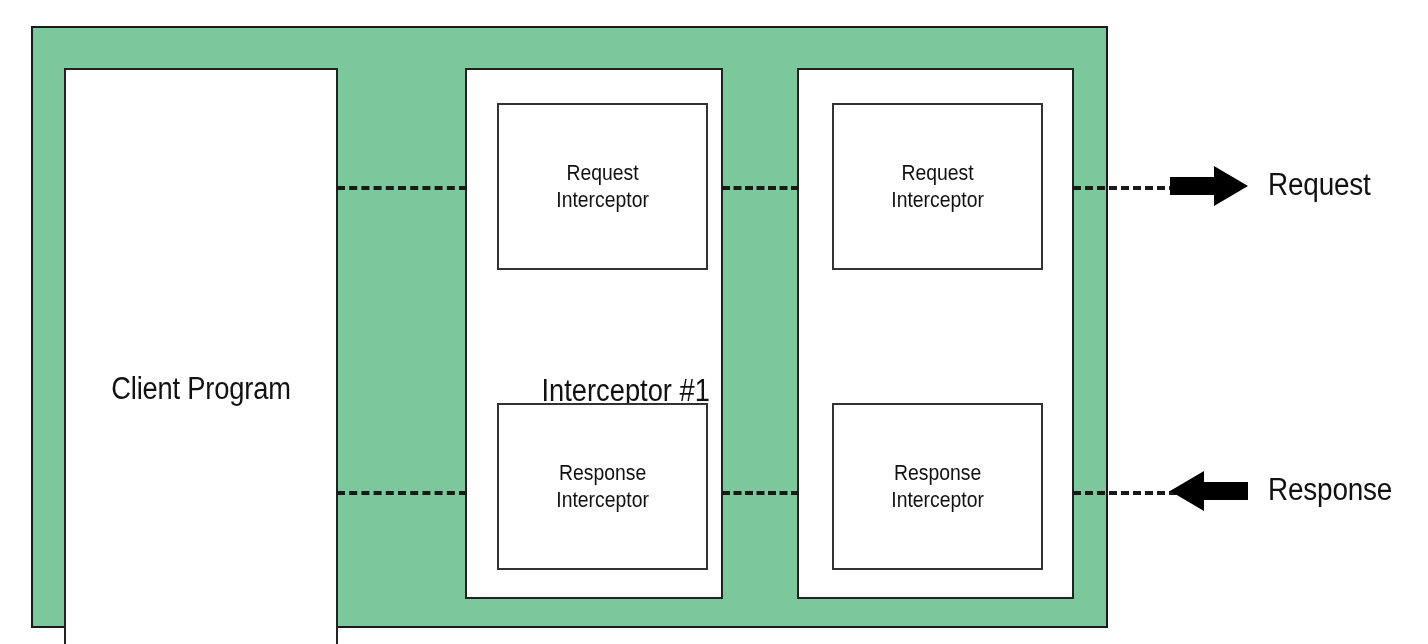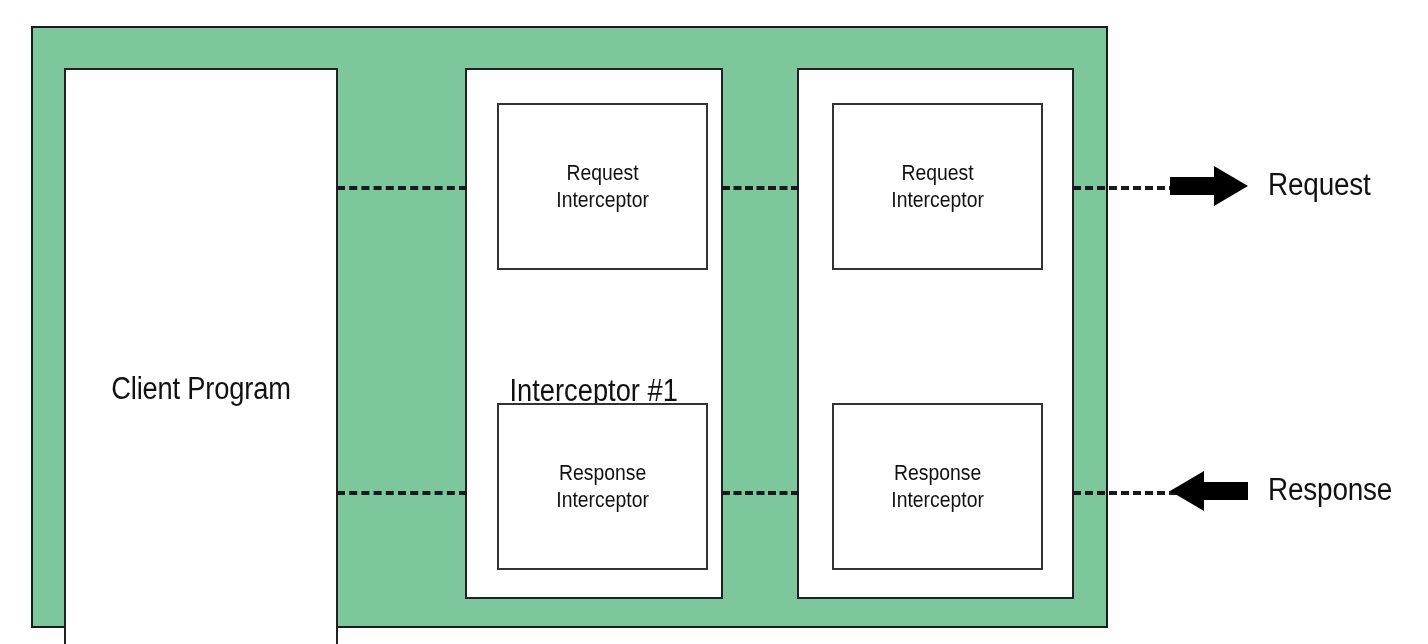--- a/index.html
+++ b/index.html
@@ -79,21 +79,21 @@
     display: block;
   }
   .interceptor-1 { left: 465px; width: 258px; }
   .interceptor-n { left: 797px; width: 277px; }
 
   .interceptor-title {
     position: absolute;
     left: 0;
     right: 0;
     top: 303px;
-    text-align: center;
+    text-align: right;
     font-size: 31px;
     font-stretch: condensed;
     color: #111111;
     white-space: nowrap;
   }
   .interceptor-title span {
     display: inline-block;
     transform: scaleX(0.88);
   }
 

